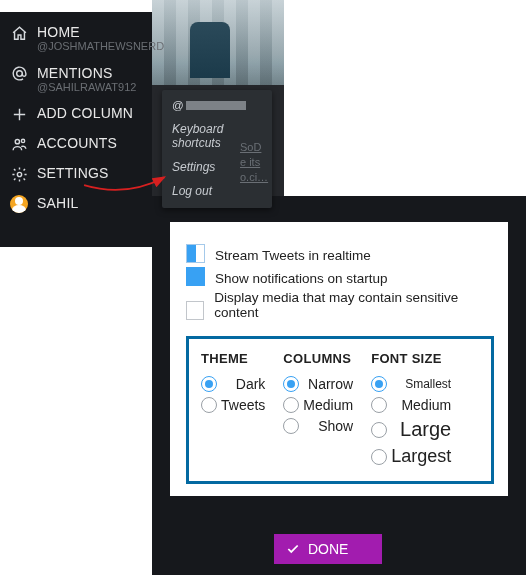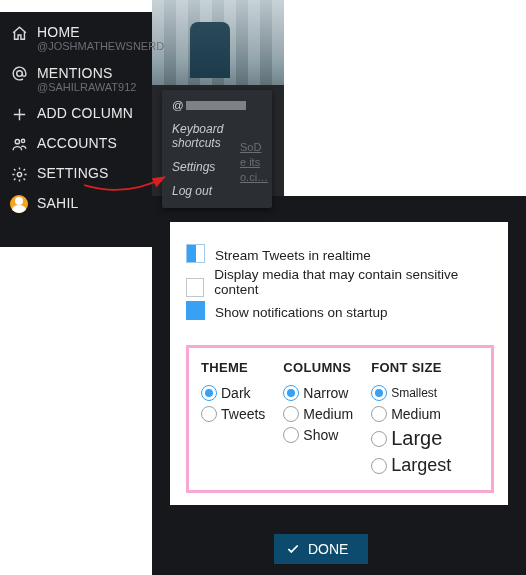--- a/index.html
+++ b/index.html
@@ -131,50 +131,50 @@
   }
   .chk-row { display:flex; align-items:flex-end; gap:10px; margin:4px 0; font-size:13.5px; }
   .chk {
     width:17px; height:17px; background:#fff;
     border:1px solid #c2c6cb; display:inline-block;
   }
   .chk.on { background:#38a1f3; border-color:#38a1f3; position:relative; }
   .chk.half { background:linear-gradient(90deg,#38a1f3 55%,#fff 55%); border-color:#a4c9ea; }
 
   .red-box {
-    border:3px solid #f9a8d4;
-    margin-top:25px;
+    border:3px solid #0369a1;
+    margin-top:16px;
     padding:12px 12px 14px 12px;
     display:flex;
     gap:18px;
   }
   .group { display:flex; flex-direction:column; gap:5px; }
   .group-header { font-weight:bold; font-size:13px; margin-bottom:5px; letter-spacing:.3px; }
-  .radio-row { display:flex; align-items:center; gap:4px; font-size:14px; cursor:pointer; }
+  .radio-row { display:flex; align-items:center; gap:4px; font-size:14px; cursor:pointer;justify-content:space-between; }
   .radio {
     width:14px;height:14px;border-radius:50%;
     border:1.6px solid #9aa0a6; display:inline-block; position:relative; background:#fff;
   }
   .radio.sel { border-color:#38a1f3; }
   .radio.sel::after{
     content:""; position:absolute; left:2.5px; top:2.5px;
     width:8px; height:8px; border-radius:50%; background:#38a1f3;
   }
   .fs-0{font-size:12px}
   .fs-1{font-size:13px}
   .fs-2{font-size:14px}
   .fs-3{font-size:20px}
   .fs-4{font-size:18px}
 
   
   .done-btn {
     position:absolute;
     left:274px; top:534px;
-    background:#0c4a6e; color:#fff;
-    padding:7px 20px 7px 12px;
+    background:#a21caf; color:#fff;
+    padding:7px 34px 7px 12px;
     font-size:14px;
     display:flex; align-items:center; gap:8px;
     cursor:pointer;
   }
 </style>
 </head>
 <body>
 
 <div class="thumb-strip"></div>
 <div class="remainder-dark"></div>
@@ -272,26 +272,26 @@
     </defs>
   <path d="M6 16 Q80 38 148 2" fill="none" stroke="#d72020" stroke-width="3" marker-end="url(#ah)"></path>
 </svg>
 
 <div class="settings-panel">
   <div class="chk-row">
     <span class="chk half"></span>
     <span>Stream Tweets in realtime</span>
   </div>
   <div class="chk-row">
+    <span class="chk on"></span>
+    <span>Show notifications on startup</span>
+  </div>
+  <div class="chk-row">
     <span class="chk"></span>
     <span>Display media that may contain sensitive content</span>
-  </div>
-  <div class="chk-row">
-    <span class="chk on"></span>
-    <span>Show notifications on startup</span>
   </div>
 
   <div class="red-box">
     <div class="group">
       <span class="group-header">THEME</span>
       <span class="radio-row">
           <span class="radio sel"></span>
           <span>Dark</span>
         </span>
       <span class="radio-row">

